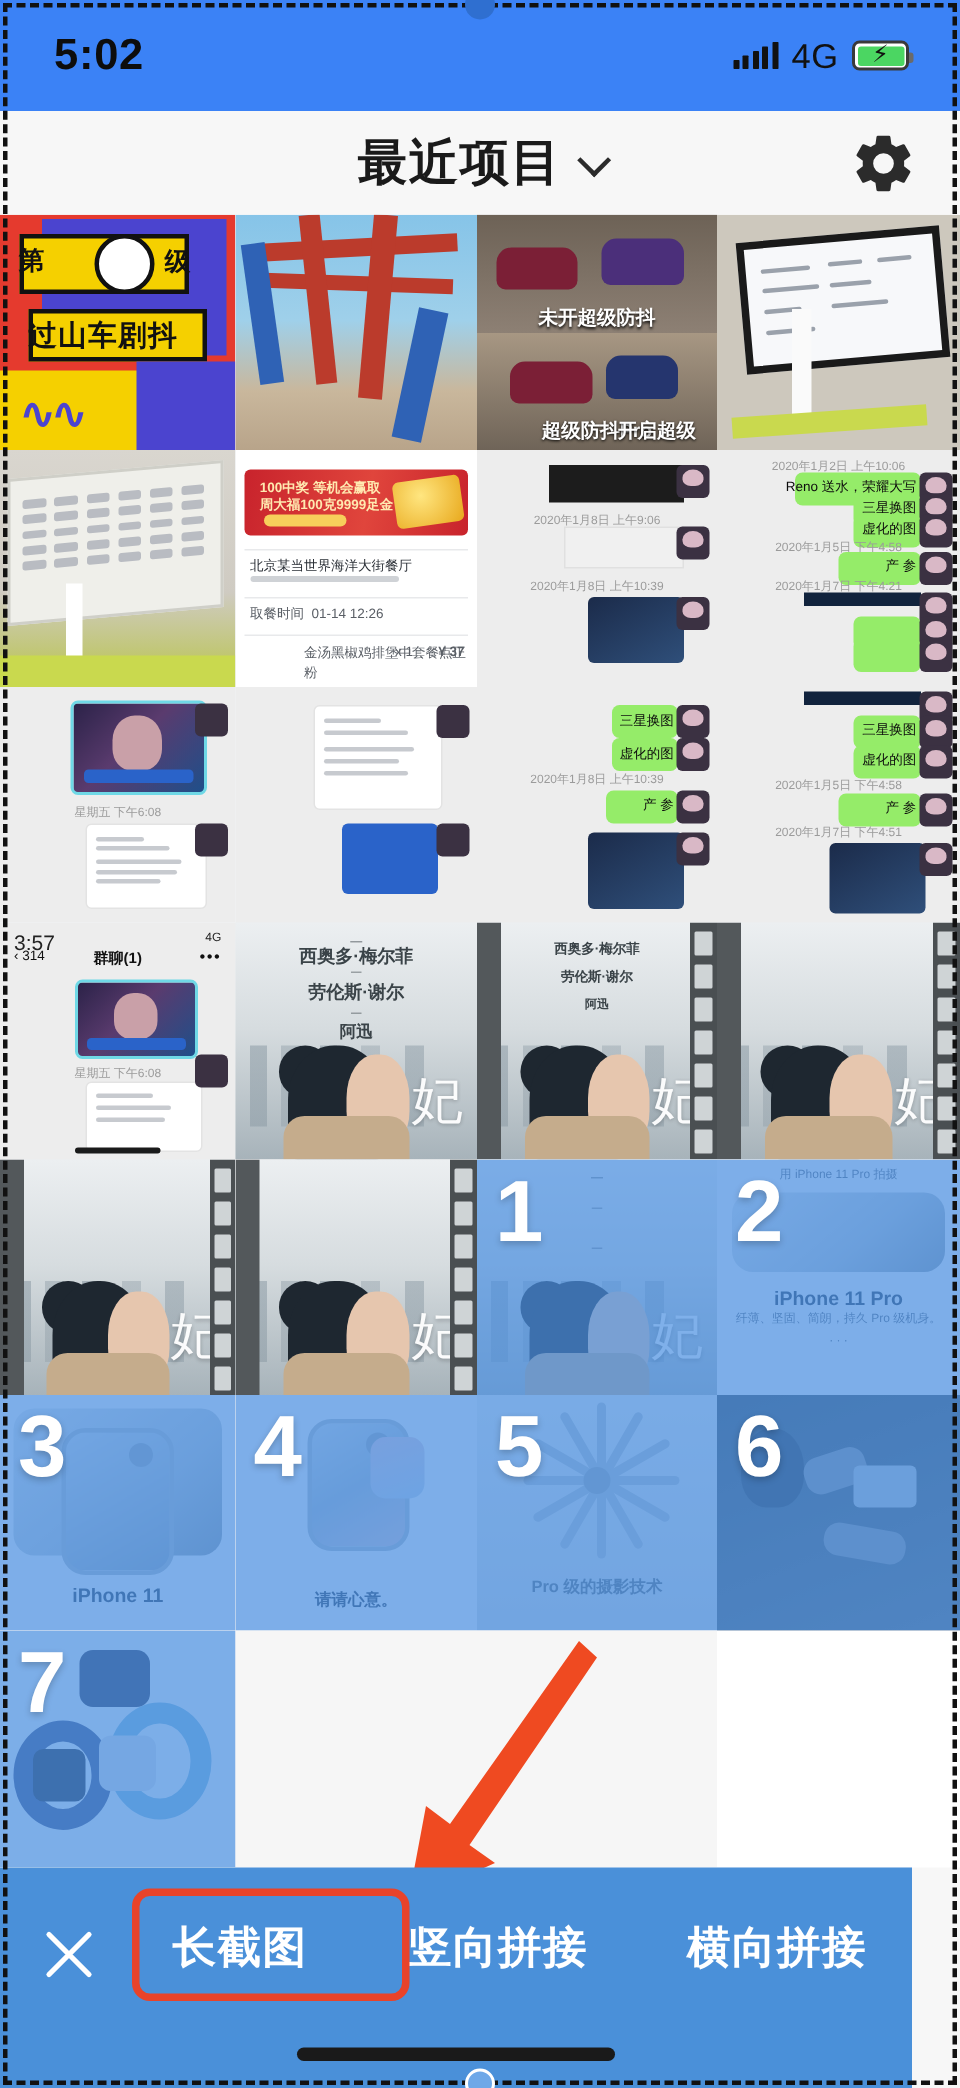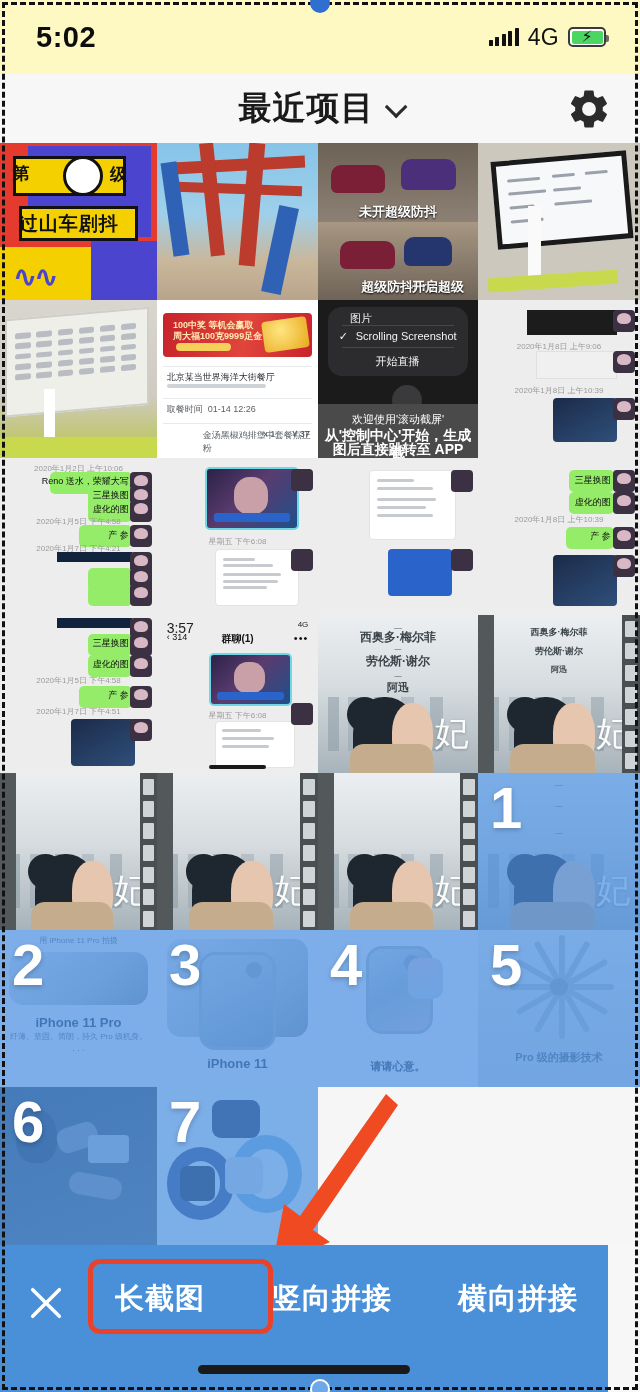--- a/index.html
+++ b/index.html
@@ -31,21 +31,21 @@
     background: #2f6fd0;
     z-index: 91;
   }
   .crop-handle.top { left: 310px; top: -7px; }
   .crop-handle.bottom { left: 310px; top: 1379px; background: #6ea8e8; border: 2px solid #ffffff; }
 
   
   .statusbar {
     position: absolute; left: 0; top: 0;
     width: 640px; height: 74px;
-    background: #fef9c3;
+    background: #3b82f6;
     display: flex; align-items: center;
     justify-content: space-between;
     padding: 0 34px 0 36px;
     z-index: 10;
   }
   .clock { font-size: 29px; font-weight: 600; color: #0d0d0d; letter-spacing: .5px; }
   .status-right { display: flex; align-items: center; gap: 9px; }
   .sig { display: flex; align-items: flex-end; gap: 2.5px; height: 18px; }
   .sig i { display: block; width: 4px; background: #111; border-radius: .5px; }
   .sig i:nth-child(1){height:6px}
@@ -451,38 +451,20 @@
       <div class="line" style="left:6%;top:53%;width:62%"></div>
       <div class="sep" style="top:62%"></div>
       <div class="tx" style="left:6%;top:65%;">取餐时间&nbsp;&nbsp;01-14 12:26</div>
       <div class="sep" style="top:78%"></div>
       <div class="tx" style="left:6%;top:82%;margin-left:36px;">金汤黑椒鸡排堡中套餐点正粉</div>
       <div class="tx" style="left:66%;top:82%;">x 1</div>
       <div class="tx" style="left:84%;top:82%;font-weight:bold;">¥ 37</div>
         </div>
       </div>
       <div class="cell">
-        <div class="t-fill art-cc">
-      <div class="sheet">
-        <div class="tx" style="left:16%;top:6%;">图片</div>
-        <div class="row" style="top:26%"></div>
-        <div class="tx" style="left:20%;top:34%;">Scrolling Screenshot</div>
-        <div class="tx" style="left:8%;top:34%;">✓</div>
-        <div class="row" style="top:58%"></div>
-        <div class="tx" style="left:34%;top:68%;">开始直播</div>
-      </div>
-      <div class="mic"></div>
-      <div class="bottom">
-        <div class="bt" style="top:14%;font-size:11px;">欢迎使用'滚动截屏'</div>
-        <div class="bt" style="top:42%;font-size:14px;font-weight:700;">从'控制中心'开始，生成截</div>
-        <div class="bt" style="top:68%;font-size:14px;font-weight:700;">图后直接跳转至 APP</div>
-      </div>
-        </div>
-      </div>
-      <div class="cell">
         <div class="t-fill art-chat">
       <div style="position:absolute;right:14%;top:6%;width:56%;height:16%;background:#1c1c1c;"></div>
       <div class="av" style="top:6%"></div>
       <div class="ts" style="top:26%">2020年1月8日 上午9:06</div>
       <div style="position:absolute;right:14%;top:32%;width:50%;height:18%;background:#f0f0f0;border:1px solid #e0e0e0;"></div>
       <div class="av" style="top:32%"></div>
       <div class="ts" style="top:54%">2020年1月8日 上午10:39</div>
       <div class="img" style="top:62%"></div>
       <div class="av" style="top:62%"></div>
         </div>

